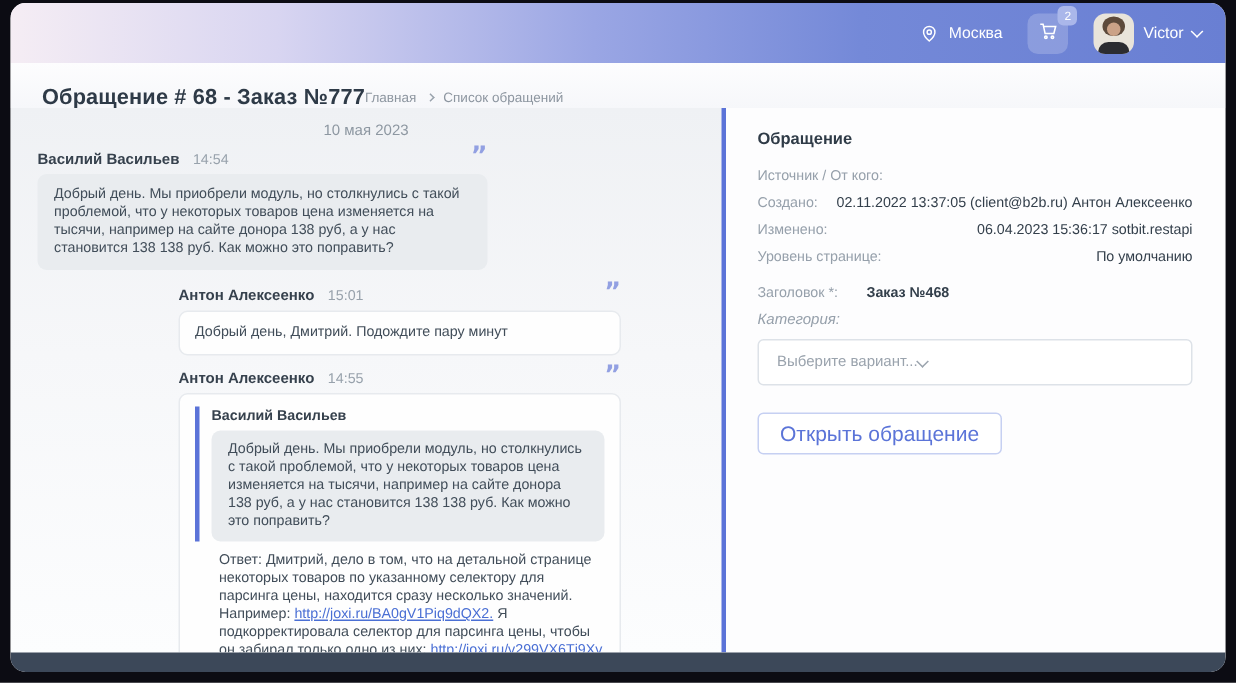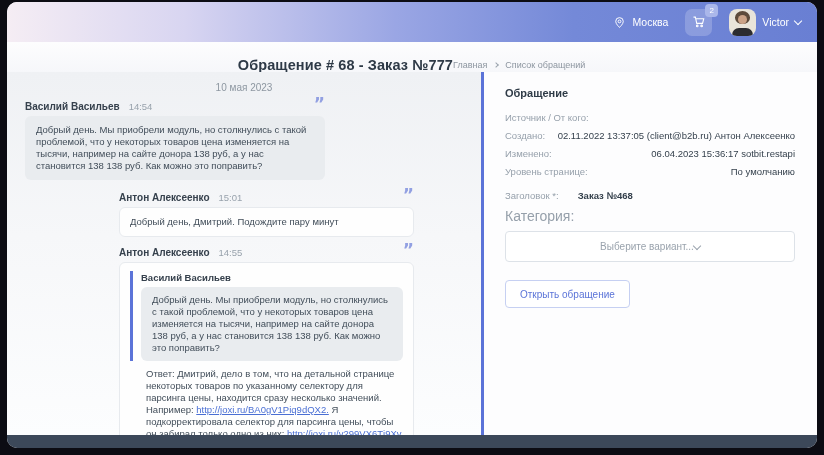--- a/index.html
+++ b/index.html
@@ -20,21 +20,21 @@
                 background:#aab7ea; color:#fff; font-size:8px; display:flex; align-items:center;
                 justify-content:center; padding:0 2px; }
   .avatar { position:relative; width:27px; height:27px; border-radius:8px; background:#e9e4da; overflow:hidden; }
   .av-hair { position:absolute; top:2px; left:6px; width:15px; height:13px; border-radius:50% 50% 46% 46%; background:#5d4a3b; }
   .av-face { position:absolute; top:6px; left:9px; width:9px; height:9px; border-radius:50%; background:#cba287; }
   .av-body { position:absolute; bottom:-3px; left:3px; width:21px; height:11px; border-radius:7px 7px 0 0; background:#2c2c30; }
   .chev { width:6px; height:6px; border-right:1.5px solid currentColor; border-bottom:1.5px solid currentColor;
           transform:rotate(45deg); margin-top:-3px; display:inline-block; }
 
   
-  .titlerow { height:30px; flex:0 0 30px; display:flex; align-items:center; justify-content:center;
+  .titlerow { height:30px; flex:0 0 30px; display:flex; align-items:center; justify-content:flex-start;
               padding:16px 22px 0 21px; background:linear-gradient(180deg,#fdfdfe 0%,#f6f7fa 100%); }
   .titlerow h1 { font-size:14.5px; font-weight:700; color:#2e3a47; letter-spacing:.1px; }
   .breadcrumb { display:flex; align-items:center; gap:7px; font-size:9px; color:#8d96a0; }
   .bc-link { cursor:pointer; }
   .bc-sep { width:4px; height:4px; border-right:1px solid #9aa3ad; border-bottom:1px solid #9aa3ad;
             transform:rotate(-45deg); display:inline-block; }
 
   
   .content { flex:1 1 auto; display:flex; overflow:hidden; }
   .chat { width:474px; flex:0 0 474px; padding-top:10px; overflow:hidden;
@@ -63,27 +63,27 @@
   .link { color:#4a6fd4; text-decoration:underline; cursor:pointer; word-break:break-all; }
 
   
   .details h2 { font-size:11px; font-weight:700; color:#2f3b47; margin-bottom:13px; }
   .drow { display:flex; justify-content:space-between; align-items:baseline; gap:6px;
           font-size:9.5px; margin-bottom:7px; white-space:nowrap; }
   .dlabel { color:#96a0ab; }
   .dvalue { color:#333f4b; }
   .drow.inline { justify-content:flex-start; gap:19px; margin-top:13px; }
   .dvalue.strong { font-weight:700; }
-  .cat-label { font-size:14px; color:#96a0ab; margin-top:0; margin-bottom:7px; }
+  .cat-label { font-size:10px; color:#96a0ab; margin-top:0; margin-bottom:7px;font-style:italic; }
   .select { height:31px; border:1px solid #dde2e8; border-radius:4px; background:#fff; display:flex;
-            align-items:center; justify-content:center; padding:0 12px; color:#9aa3ad;
+            align-items:center; justify-content:flex-start; padding:0 12px; color:#9aa3ad;
             font-size:10px; cursor:pointer; }
   .select .chev { color:#9aa3ad; margin-top:-2px; }
   .open-btn { margin-top:18px; height:28px; padding:0 14px; background:#fff; border:1px solid #c6d0f2;
-              border-radius:4px; color:#5b74d8; font-size:10px; font-family:inherit; cursor:pointer; }
+              border-radius:4px; color:#5b74d8; font-size:14px; font-family:inherit; cursor:pointer; }
 
   .footbar { flex:0 0 13px; height:13px; background:#3c4859; margin-top:auto; }
 </style>
 </head>
 <body>
 
 <div class="stage">
   <div class="card">
 
     <header class="topbar">

